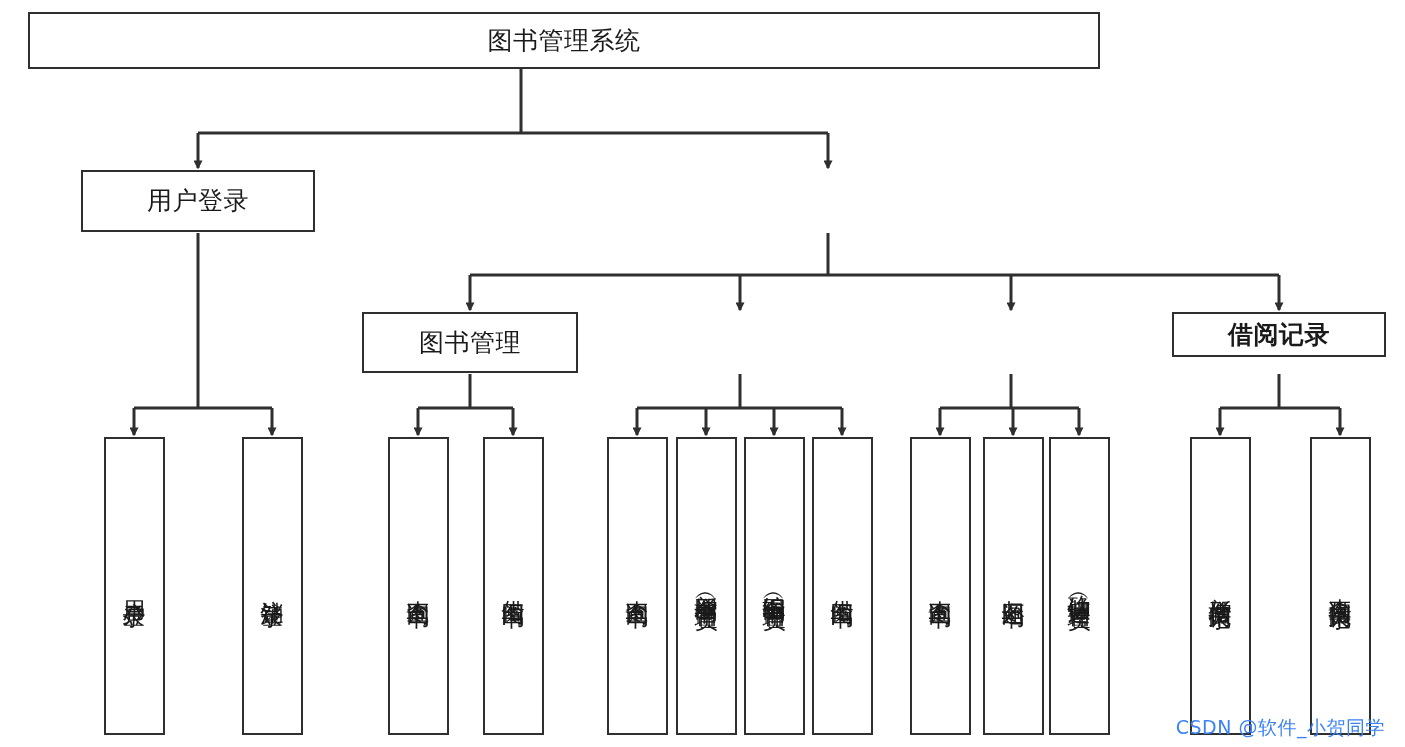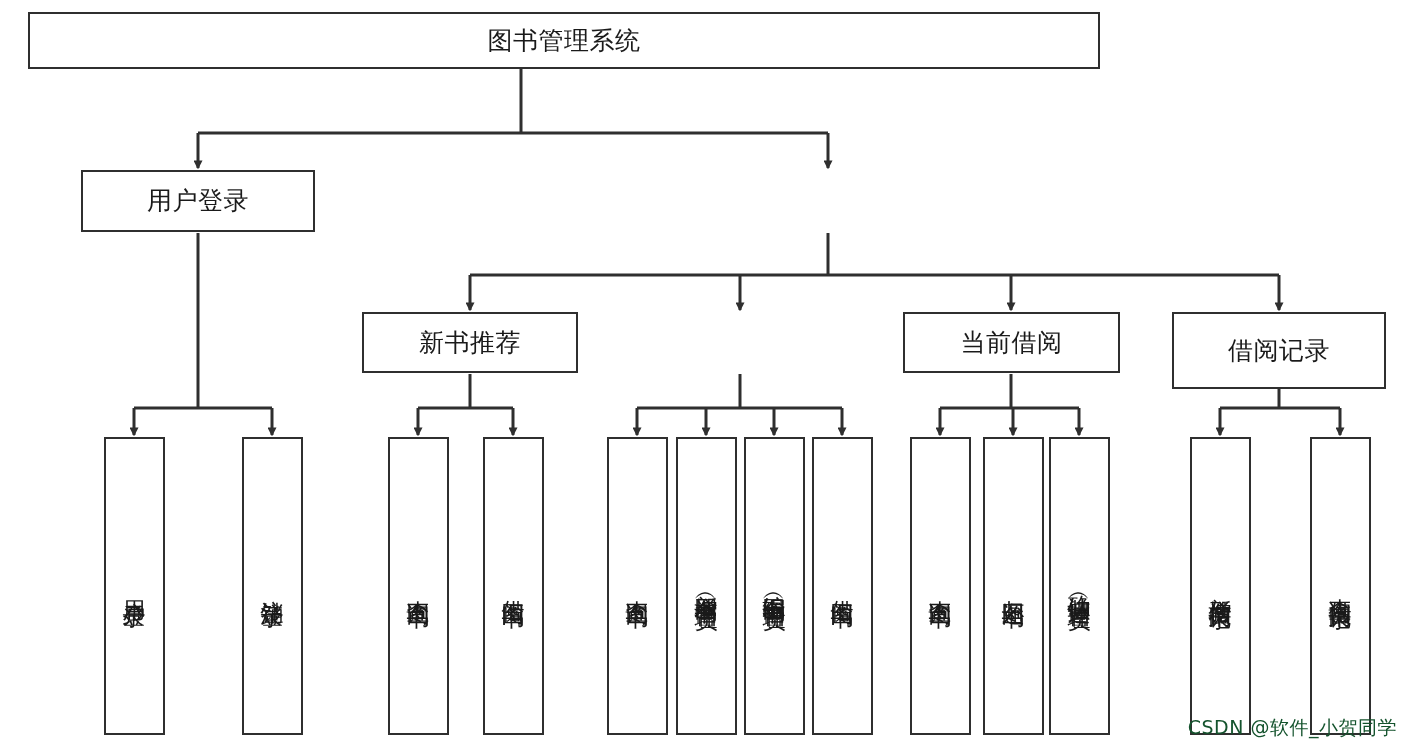--- a/index.html
+++ b/index.html
@@ -53,24 +53,24 @@
     align-items: center;
   }
   .node.vert .vlabel {
     writing-mode: vertical-rl;
     text-orientation: upright;
     white-space: nowrap;
     display: block;
   }
   #watermark {
     position: absolute;
-    right: 8px;
+    right: 20px;
     bottom: 6px;
     font-size: 19px;
-    color: #14532d;
+    color: #3b82f6;
     letter-spacing: 0.5px;
     white-space: nowrap;
     user-select: none;
   }
 </style>
 </head>
 <body>
 
 <div id="canvas">
 
@@ -126,26 +126,23 @@
 
   <div class="node horiz" id="node-root" style="left: 20px; top: 12px; width: 1072px; height: 57px; margin-left: 8px;">
     <span>图书管理系统</span>
   </div>
 
   <div class="node horiz" id="node-l2-0" style="left: 81px; top: 170px; width: 234px; height: 62px;">
     <span>用户登录</span>
   </div>
 
   <div class="node horiz" id="node-l3-0" style="left: 362px; top: 312px; width: 216px; height: 61px;">
-    <span>新书推荐</span>
+    <span>图书管理</span>
   </div>
-  <div class="node horiz" id="node-l3-2" style="left: 903px; top: 312px; width: 217px; height: 61px;">
-    <span>当前借阅</span>
-  </div>
-  <div class="node horiz" id="node-l3-3" style="left: 1172px; top: 312px; width: 214px; height: 77px;">
+  <div class="node horiz" id="node-l3-3" style="left: 1172px; top: 312px; width: 214px; height: 45px; font-weight: bold;">
     <span>借阅记录</span>
   </div>
 
   <div class="node vert" id="node-leaf-0" style="left: 104px; top: 437px; width: 61px; height: 298px;">
     <span class="vlabel">用户登录</span>
   </div>
   <div class="node vert" id="node-leaf-1" style="left: 242px; top: 437px; width: 61px; height: 298px;">
     <span class="vlabel">注销登录</span>
   </div>
   <div class="node vert" id="node-leaf-2" style="left: 388px; top: 437px; width: 61px; height: 298px;">

